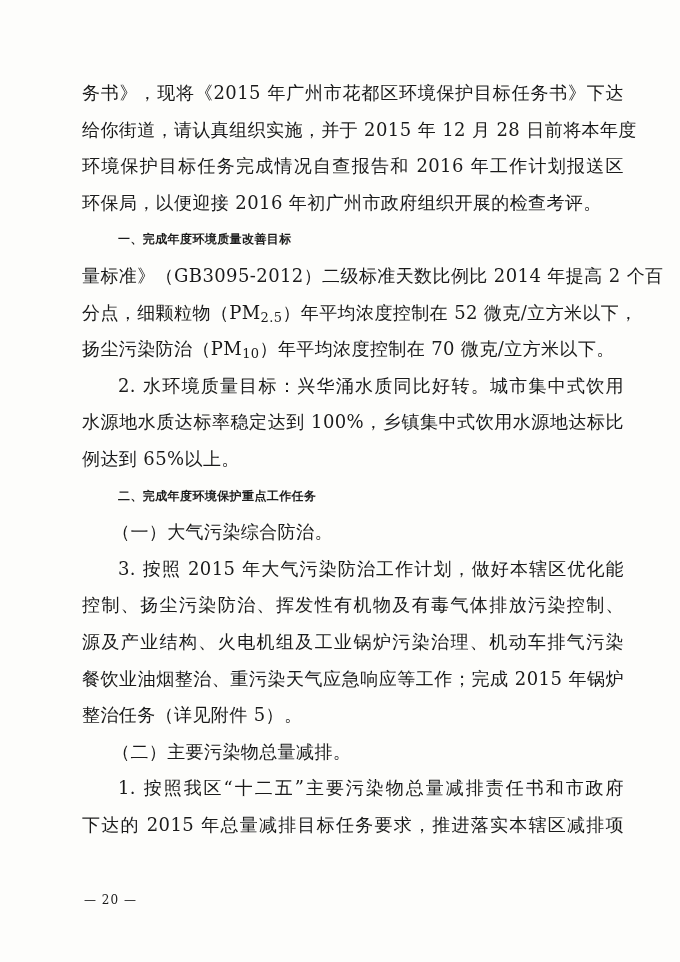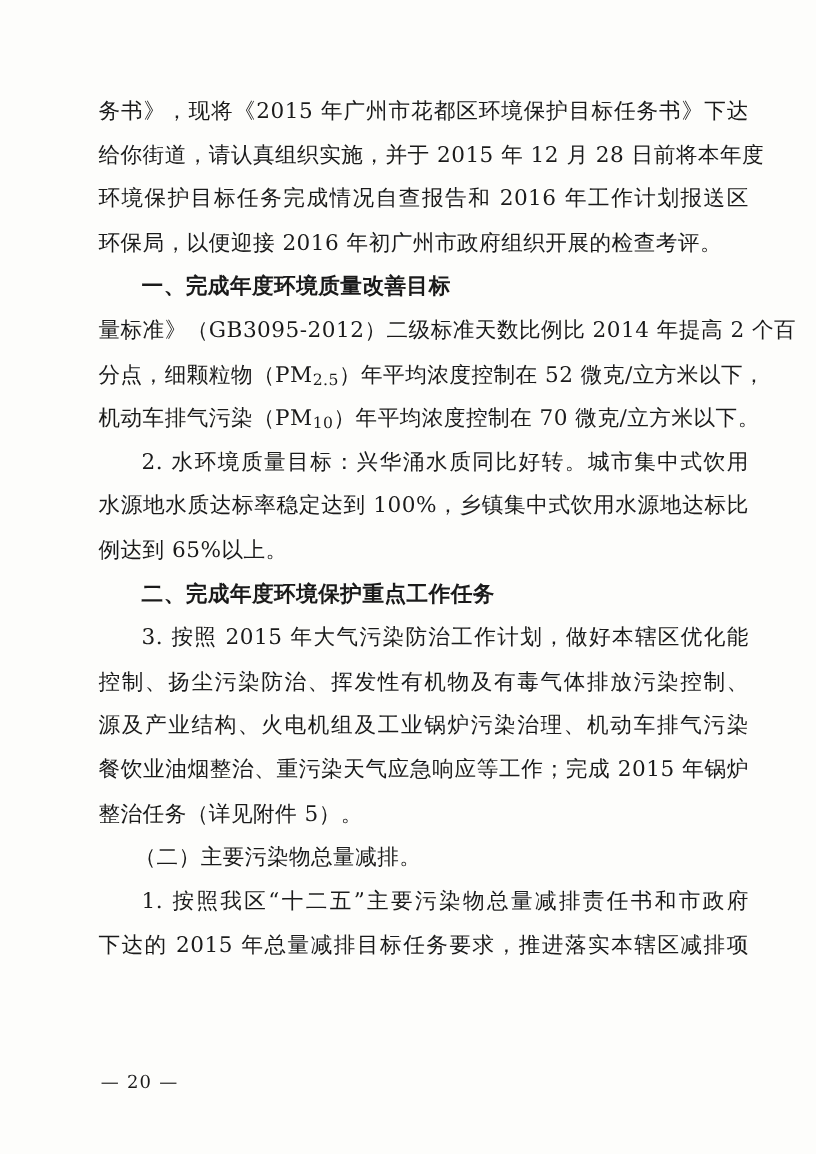--- a/index.html
+++ b/index.html
@@ -24,52 +24,53 @@
     letter-spacing: 0.4px;
     text-align: justify;
     text-align-last: justify;
   }
   .line.last { text-align-last: left; }
   .indent { padding-left: 36px; }
   .indent-paren { padding-left: 30px; }
   .heading {
     font-family: "DejaVu Sans", "Liberation Sans", sans-serif;
     font-weight: bold;
-    font-size: 18px;
+    font-size: 12px;
     text-align-last: left;
   }
   .sub { font-size: 13px; vertical-align: -3px; }
   .page-number {
     position: absolute;
     left: 84px; top: 893px;
-    font-size: 15px;
+    font-size: 12px;
     letter-spacing: 1px;
   }
 </style>
 </head>
 <body>
 
 <div class="page">
   <div class="line">务书》，现将《2015 年广州市花都区环境保护目标任务书》下达</div>
   <div class="line">给你街道，请认真组织实施，并于 2015 年 12 月 28 日前将本年度</div>
   <div class="line">环境保护目标任务完成情况自查报告和 2016 年工作计划报送区</div>
   <div class="line last">环保局，以便迎接 2016 年初广州市政府组织开展的检查考评。</div>
 
   <div class="line heading indent">一、完成年度环境质量改善目标</div>
 
   <div class="line">量标准》（GB3095-2012）二级标准天数比例比 2014 年提高 2 个百</div>
   <div class="line"><span>分点，细颗粒物（PM</span><span class="sub">2.5</span><span>）年平均浓度控制在 52 微克/立方米以下，</span></div>
-  <div class="line last"><span>机动车排气污染（PM</span><span class="sub">10</span><span>）年平均浓度控制在 70 微克/立方米以下。</span></div>
+  <div class="line last"><span>扬尘污染防治（PM</span><span class="sub">10</span><span>）年平均浓度控制在 70 微克/立方米以下。</span></div>
 
   <div class="line indent">2. 水环境质量目标：兴华涌水质同比好转。城市集中式饮用</div>
   <div class="line">水源地水质达标率稳定达到 100%，乡镇集中式饮用水源地达标比</div>
   <div class="line last">例达到 65%以上。</div>
 
   <div class="line heading indent">二、完成年度环境保护重点工作任务</div>
 
+  <div class="line last indent-paren">（一）大气污染综合防治。</div>
 
   <div class="line indent">3. 按照 2015 年大气污染防治工作计划，做好本辖区优化能</div>
   <div class="line">控制、扬尘污染防治、挥发性有机物及有毒气体排放污染控制、</div>
   <div class="line">源及产业结构、火电机组及工业锅炉污染治理、机动车排气污染</div>
   <div class="line">餐饮业油烟整治、重污染天气应急响应等工作；完成 2015 年锅炉</div>
   <div class="line last">整治任务（详见附件 5）。</div>
 
   <div class="line last indent-paren">（二）主要污染物总量减排。</div>
 
   <div class="line indent">1. 按照我区“十二五”主要污染物总量减排责任书和市政府</div>

